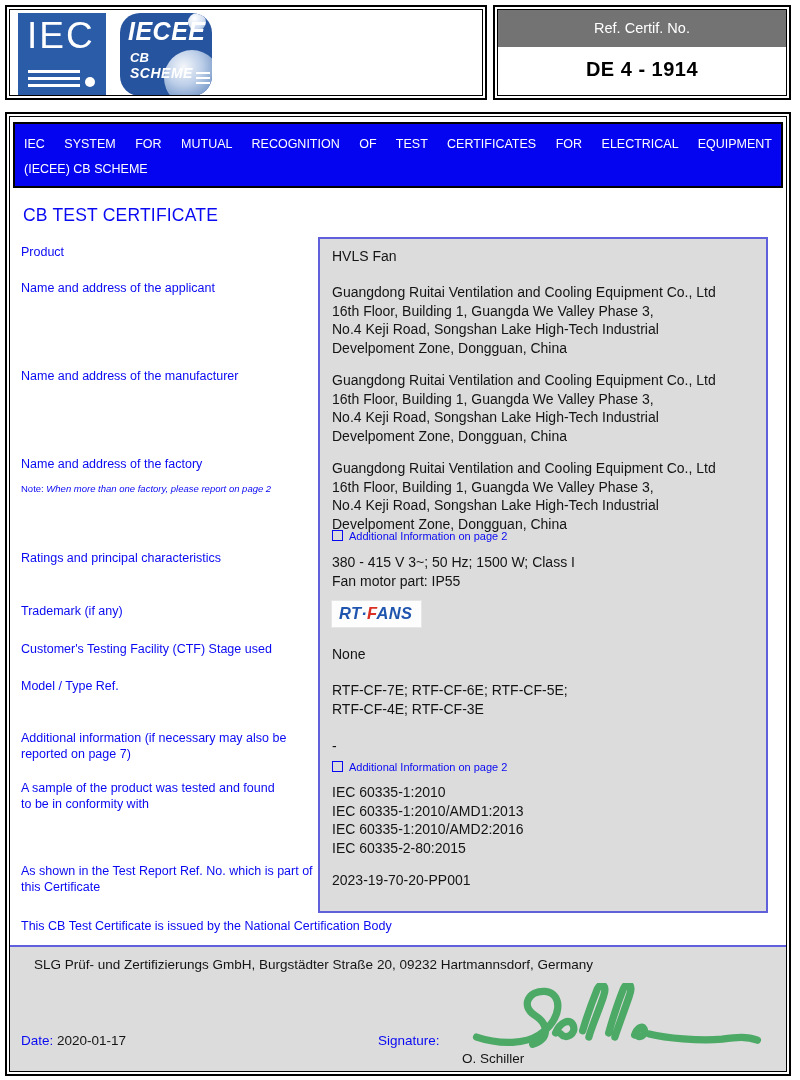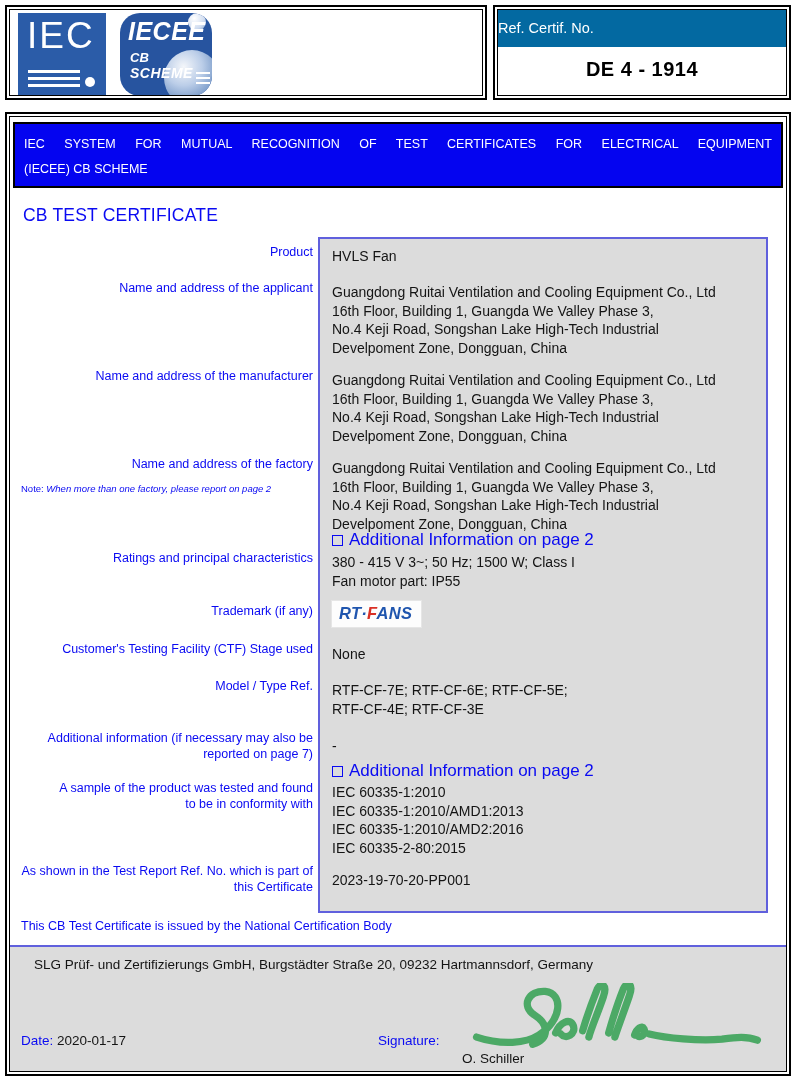--- a/index.html
+++ b/index.html
@@ -25,44 +25,44 @@
     background:radial-gradient(circle at 35% 30%, #ffffff 0%, #c3d4ec 35%, #6f93c4 70%, #27549f 100%); opacity:.95; }
   .iecee-ball { position:absolute; right:6px; top:0px; width:18px; height:18px; border-radius:50%;
     background:radial-gradient(circle at 35% 30%, #ffffff 0%, #cfdcf0 60%, #6f93c4 100%); }
   .iecee-title { position:absolute; left:8px; top:4px; color:#fff; font-style:italic; font-weight:bold; font-size:25px; letter-spacing:.5px; }
   .iecee-cb { position:absolute; left:10px; top:37px; color:#fff; font-style:italic; font-weight:bold; font-size:13px; }
   .iecee-scheme { position:absolute; left:10px; top:52px; color:#fff; font-style:italic; font-weight:bold; font-size:14px; letter-spacing:.5px; }
   .iecee-lines { position:absolute; left:76px; top:56px; width:14px; }
   .iecee-lines .bar { height:2px; background:#fff; margin-top:3px; }
 
   .ref-box { left:493px; top:5px; width:298px; height:95px; }
-  .ref-bar { position:absolute; left:0; top:0; right:0; height:37px; background:#0369a1;
-    color:#fff; font-size:14.5px; text-align:left; line-height:36px; }
+  .ref-bar { position:absolute; left:0; top:0; right:0; height:37px; background:#737373;
+    color:#fff; font-size:14.5px; text-align:center; line-height:36px; }
   .ref-no { position:absolute; left:0; right:0; top:48px; text-align:center;
     color:#000; font-size:20px; font-weight:bold; letter-spacing:.5px; }
 
   
   .main-box { left:5px; top:112px; width:786px; height:964px; }
 
   .banner { position:absolute; left:3px; top:5px; right:3px; height:66px;
     background:#0404f0; border:2px solid #000; color:#fff;
     padding:8px 9px 0 9px; font-size:12.5px; line-height:25px; }
   .banner-l1 { display:block; text-align:justify; text-align-last:justify; }
   .banner-l2 { display:block; }
 
   .page-title { position:absolute; left:13px; top:88px; color:#0a0af2; font-size:17.5px; letter-spacing:.2px; }
 
-  .flabel { position:absolute; left:11px; width:292px; color:#0a0af2; font-size:12.5px; line-height:15.5px; white-space:pre-line;text-align:right; }
+  .flabel { position:absolute; left:11px; width:292px; color:#0a0af2; font-size:12.5px; line-height:15.5px; white-space:pre-line; }
   .fnote { position:absolute; left:11px; width:300px; color:#0a0af2; font-size:9.5px; }
   .fnote i { font-style:italic; }
 
   .values-panel { position:absolute; left:308px; top:120px; width:450px; height:676px;
     background:#dcdcdc; border:2px solid #6060dd; }
   .val { position:absolute; left:12px; width:425px; color:#141414; font-size:14px; line-height:18.5px; white-space:pre-line; }
-  .addinfo { position:absolute; left:12px; color:#0a0af2; font-size:17px; }
+  .addinfo { position:absolute; left:12px; color:#0a0af2; font-size:11px; }
   .cbx { display:inline-block; width:11px; height:11px; border:1.5px solid #0a0af2; background:#dcdcdc;
     vertical-align:-1px; margin-right:6px; }
 
   .tm-logo { position:absolute; left:12px; background:#fdfdfd; padding:3px 9px 4px 7px;
     font-style:italic; font-weight:bold; font-size:16.5px; letter-spacing:.3px; box-shadow:0 0 0 1px #e6e6e6; }
   .tm-rt, .tm-ans { color:#1f55ae; }
   .tm-f { color:#d93025; }
 
   .issued-by { position:absolute; left:11px; top:802px; color:#0a0af2; font-size:12.5px; }
 

